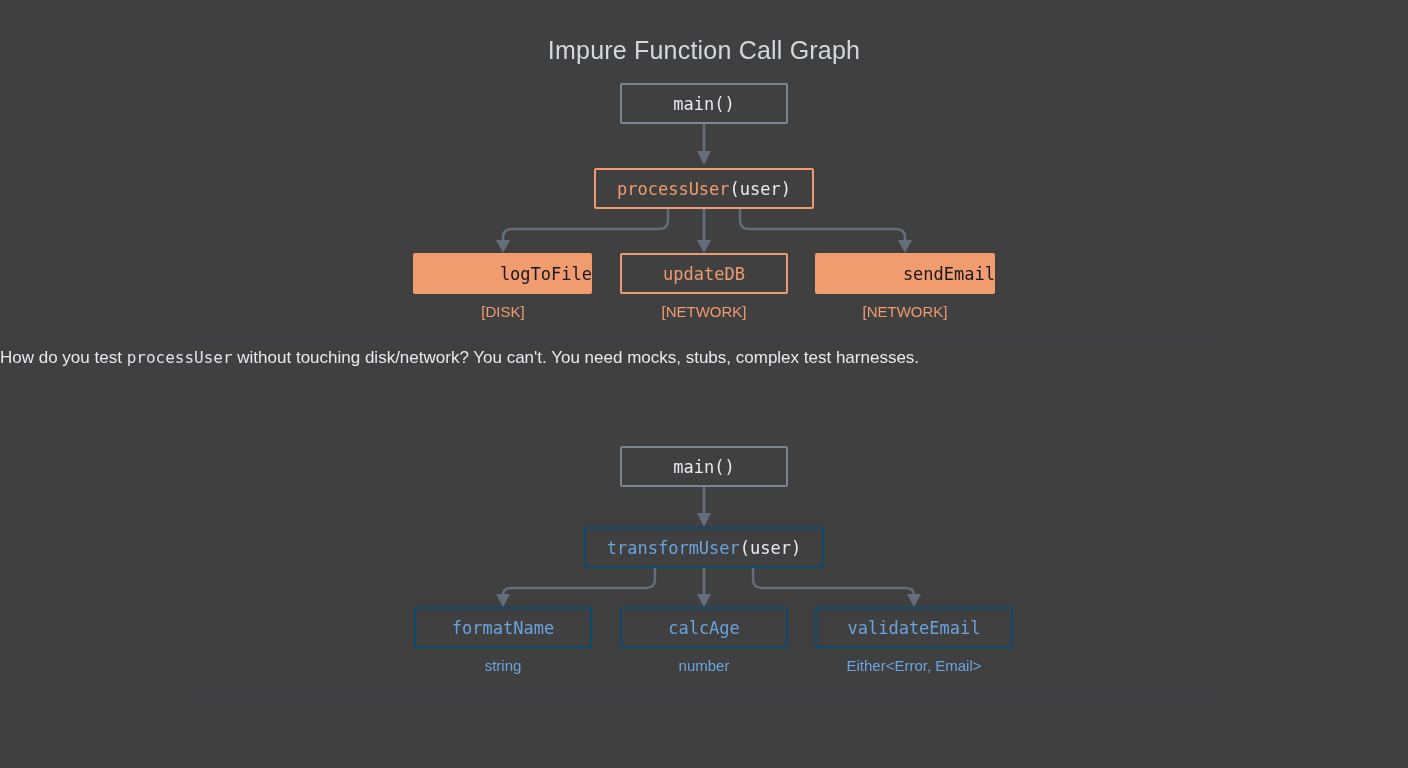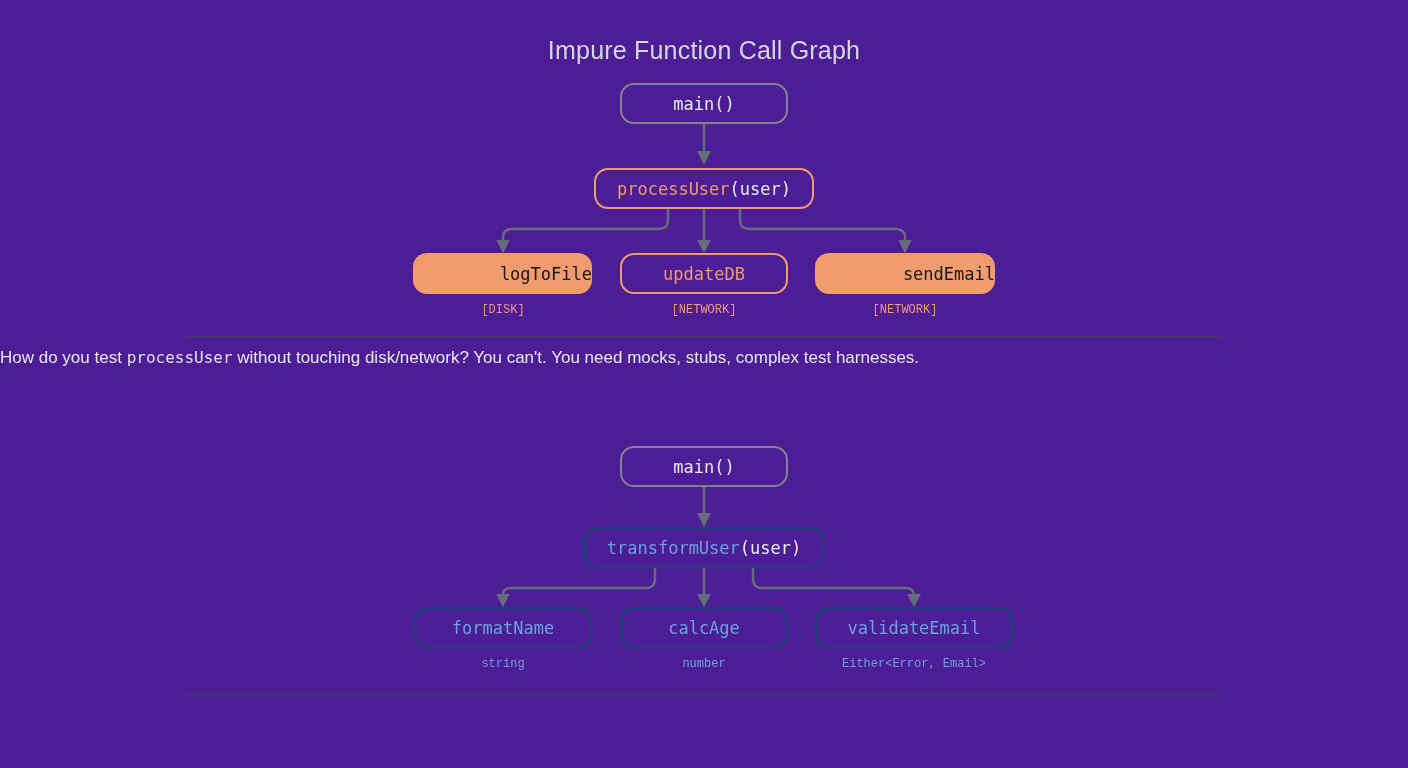--- a/index.html
+++ b/index.html
@@ -1,42 +1,42 @@
 <!DOCTYPE html>
 <html><head>
 <meta charset="utf-8">
 <style>
   * { margin: 0; padding: 0; box-sizing: border-box; }
   html, body { background: #0f1219; }
   #canvas {
     position: relative;
     width: 1408px;
     height: 768px;
-    background: #4c1d95;
+    background: #404040;
     overflow: hidden;
     font-family: "Liberation Sans", sans-serif;
   }
   .graph-title {
     position: absolute;
     left: 0; width: 100%;
     text-align: center;
     color: #d4d8dd;
     font-size: 25px;
     font-weight: 500;
     letter-spacing: 0.2px;
   }
   .node {
     position: absolute;
     height: 41px;
     display: flex;
     align-items: center;
     justify-content: center;
     font-family: "DejaVu Sans Mono", monospace;
     font-size: 17px;
-    border-radius: 14px;
+    border-radius: 2px;
     white-space: nowrap;
   }
   .node.gray-outline {
     border: 2px solid #7b8490;
     color: #e8eaee;
   }
   .node.orange-outline {
     border: 2px solid #ee9b6d;
     color: #ee9b6d;
   }
@@ -47,22 +47,22 @@
   }
   .node.blue-outline {
     border: 2px solid #0c4a6e;
     color: #6aa3dd;
   }
   .node .args { color: #e8eaee; text-align: center; }
   .tag {
     position: absolute;
     transform: translateX(-50%);
     white-space: nowrap;
-    font-family: Liberation Mono, monospace;
-    font-size: 12px;
+    font-family: Liberation Sans, sans-serif;
+    font-size: 15px;
     text-align: right;
   }
   .tag.orange-text { color: #ee9b6d; }
   .tag.blue-text  { color: #6aa3dd; }
   .divider {
     position: absolute;
     left: 185px;
     width: 1037px;
     height: 1px;
     background: #3a424e;

